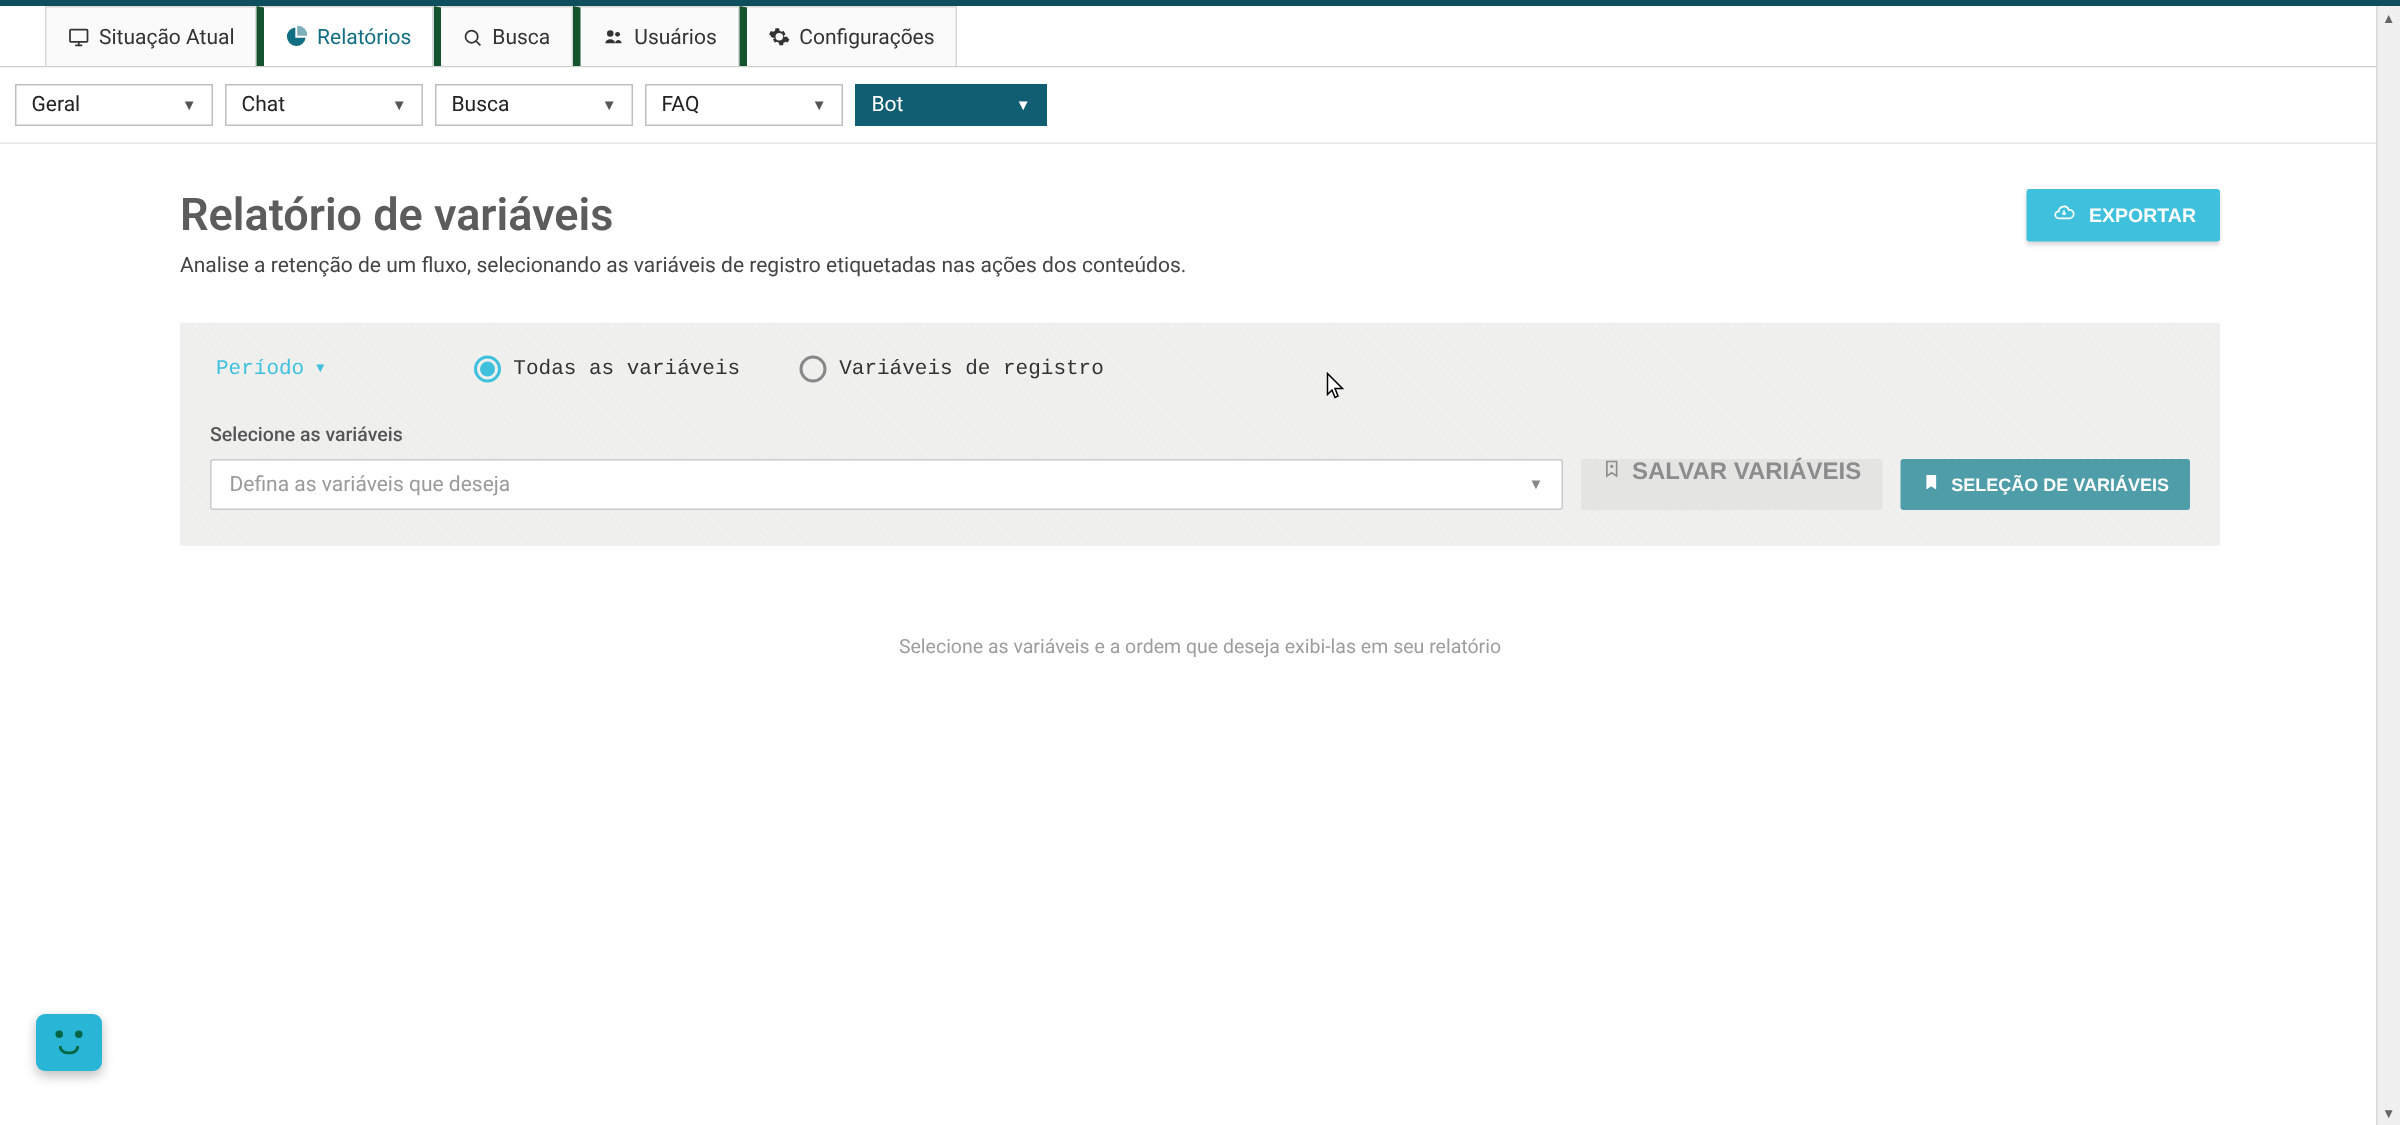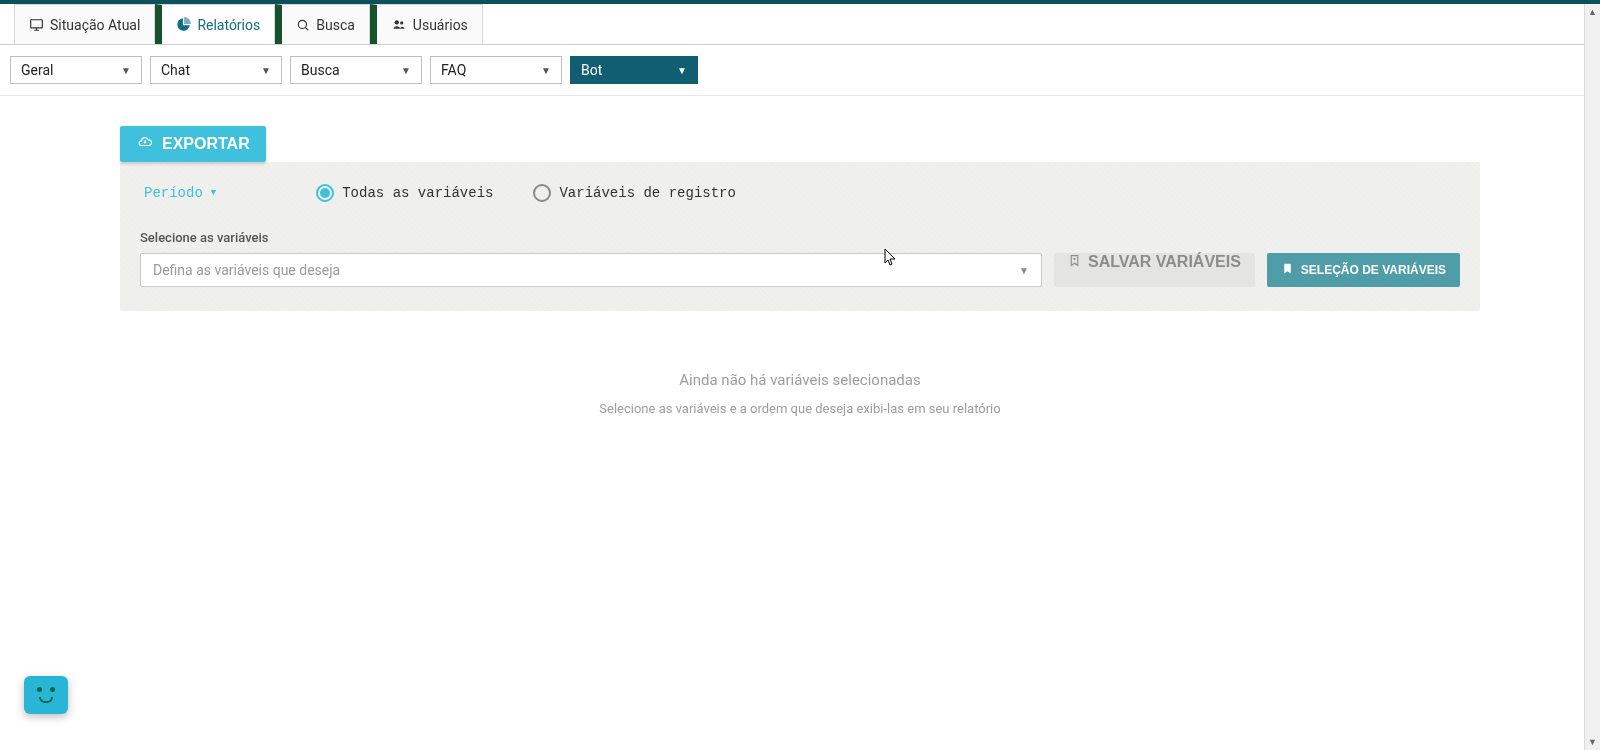--- a/index.html
+++ b/index.html
@@ -13,38 +13,38 @@
   }
   .top-bar {
     height: 4px;
     background: #0d4f5c;
     width: 100%;
   }
   .nav-tabs {
     display: flex;
     background: #ffffff;
     border-bottom: 1px solid #d0d0d0;
-    padding-left: 14px;
+    padding-left: 30px;
     height: 41px;
   }
   .nav-tab {
     display: flex;
     align-items: center;
     gap: 6px;
     padding: 0 14px;
     font-size: 14px;
     color: #333;
     border: 1px solid transparent;
     border-bottom: none;
     cursor: pointer;
     height: 100%;
     background: #fafafa;
     border-right: 1px solid #d8d8d8;
     border-top: 1px solid #d8d8d8;
-    border-left: 7px solid #14532d;
+    border-left: 5px solid #14532d;
   }
   .nav-tab:first-child { border-left: 1px solid #d8d8d8; }
   .nav-tab.active {
     background: #ffffff;
     color: #126e82;
     position: relative;
   }
   .nav-tab .icon { display:inline-flex; color:#333; }
   .nav-tab.active .icon { color:#126e82; }
   .filter-row {
@@ -95,21 +95,21 @@
     margin-bottom: 30px;
   }
   .export-btn {
     display: flex;
     align-items: center;
     gap: 8px;
     background: #3fc1de;
     color: #fff;
     border: none;
     padding: 9px 16px;
-    font-size: 16px;
+    font-size: 13px;
     font-weight: 600;
     cursor: pointer;
     border-radius: 2px;
     box-shadow: 0 2px 3px rgba(0,0,0,.15);
   }
   .filter-panel {
     background: #f0f0ee;
     padding: 22px 20px 24px 20px;
     border-radius: 2px;
     background-image: repeating-linear-gradient(45deg, rgba(0,0,0,0.008) 0 2px, transparent 2px 4px);
@@ -283,20 +283,28 @@
   <div class="nav-tab">
     <span class="icon">
       <svg width="16" height="13" viewBox="0 0 24 24" fill="currentColor">
           <circle cx="8" cy="8" r="4"></circle>
           <circle cx="17" cy="9" r="3"></circle>
           <path d="M2 20c0-3 3-5 6-5s6 2 6 5H2zm12 0c0-2 2-4 4-4s4 2 4 4h-8z"></path>
         </svg>
     </span>
     <span>Usuários</span>
   </div>
+  <div class="nav-tab">
+    <span class="icon">
+      <svg width="15" height="15" viewBox="0 0 24 24" fill="currentColor">
+          <path d="M12 8a4 4 0 1 0 0 8 4 4 0 0 0 0-8zm9 4a7 7 0 0 1-.1 1.2l2 1.6-2 3.4-2.4-.9a7 7 0 0 1-2 1.2l-.4 2.5h-4l-.4-2.5a7 7 0 0 1-2-1.2l-2.4.9-2-3.4 2-1.6A7 7 0 0 1 3 12a7 7 0 0 1 .1-1.2l-2-1.6 2-3.4 2.4.9a7 7 0 0 1 2-1.2L7.9 3h4l.4 2.5a7 7 0 0 1 2 1.2l2.4-.9 2 3.4-2 1.6c.1.4.1.8.1 1.2z"></path>
+        </svg>
+    </span>
+    <span>Configurações</span>
+  </div>
 </div>
 
 <div class="filter-row">
   <div class="filter-dropdown">
     <span>Geral</span>
     <span class="caret">▼</span>
   </div>
   <div class="filter-dropdown">
     <span>Chat</span>
     <span class="caret">▼</span>
@@ -310,20 +318,24 @@
     <span class="caret">▼</span>
   </div>
   <div class="filter-dropdown active">
     <span>Bot</span>
     <span class="caret">▼</span>
   </div>
 </div>
 
 <div class="main">
   <div class="page-header-row">
+    <div>
+      <h1 class="page-title">Relatório de variáveis</h1>
+      <p class="page-subtitle">Analise a retenção de um fluxo, selecionando as variáveis de registro etiquetadas nas ações dos conteúdos.</p>
+    </div>
     <button class="export-btn">
       <span>
         <svg width="18" height="14" viewBox="0 0 24 24" fill="currentColor">
             <path d="M19 18H6a4 4 0 0 1 0-8 6 6 0 0 1 11.6-1.5A4.5 4.5 0 0 1 19 18zM12 9v5m0 0-2-2m2 2 2-2" stroke="#fff" stroke-width="2" fill="#3fc1de"></path>
           </svg>
       </span>
       <span>EXPORTAR</span>
     </button>
   </div>
 
@@ -365,21 +377,20 @@
           <svg width="13" height="13" viewBox="0 0 24 24" fill="currentColor">
               <path d="M6 3h12v18l-6-4-6 4V3z"></path>
             </svg>
         </span>
         <span>SELEÇÃO DE VARIÁVEIS</span>
       </button>
     </div>
   </div>
 
   <div class="empty-state">
-    <div class="empty-title">Ainda não há variáveis selecionadas</div>
     <div class="empty-sub">Selecione as variáveis e a ordem que deseja exibi-las em seu relatório</div>
   </div>
 </div>
 
 <div class="chat-widget">
   <div class="chat-face">
     <span class="chat-eye l"></span>
       <span class="chat-eye r"></span>
       <span class="chat-mouth"></span>
   </div>

